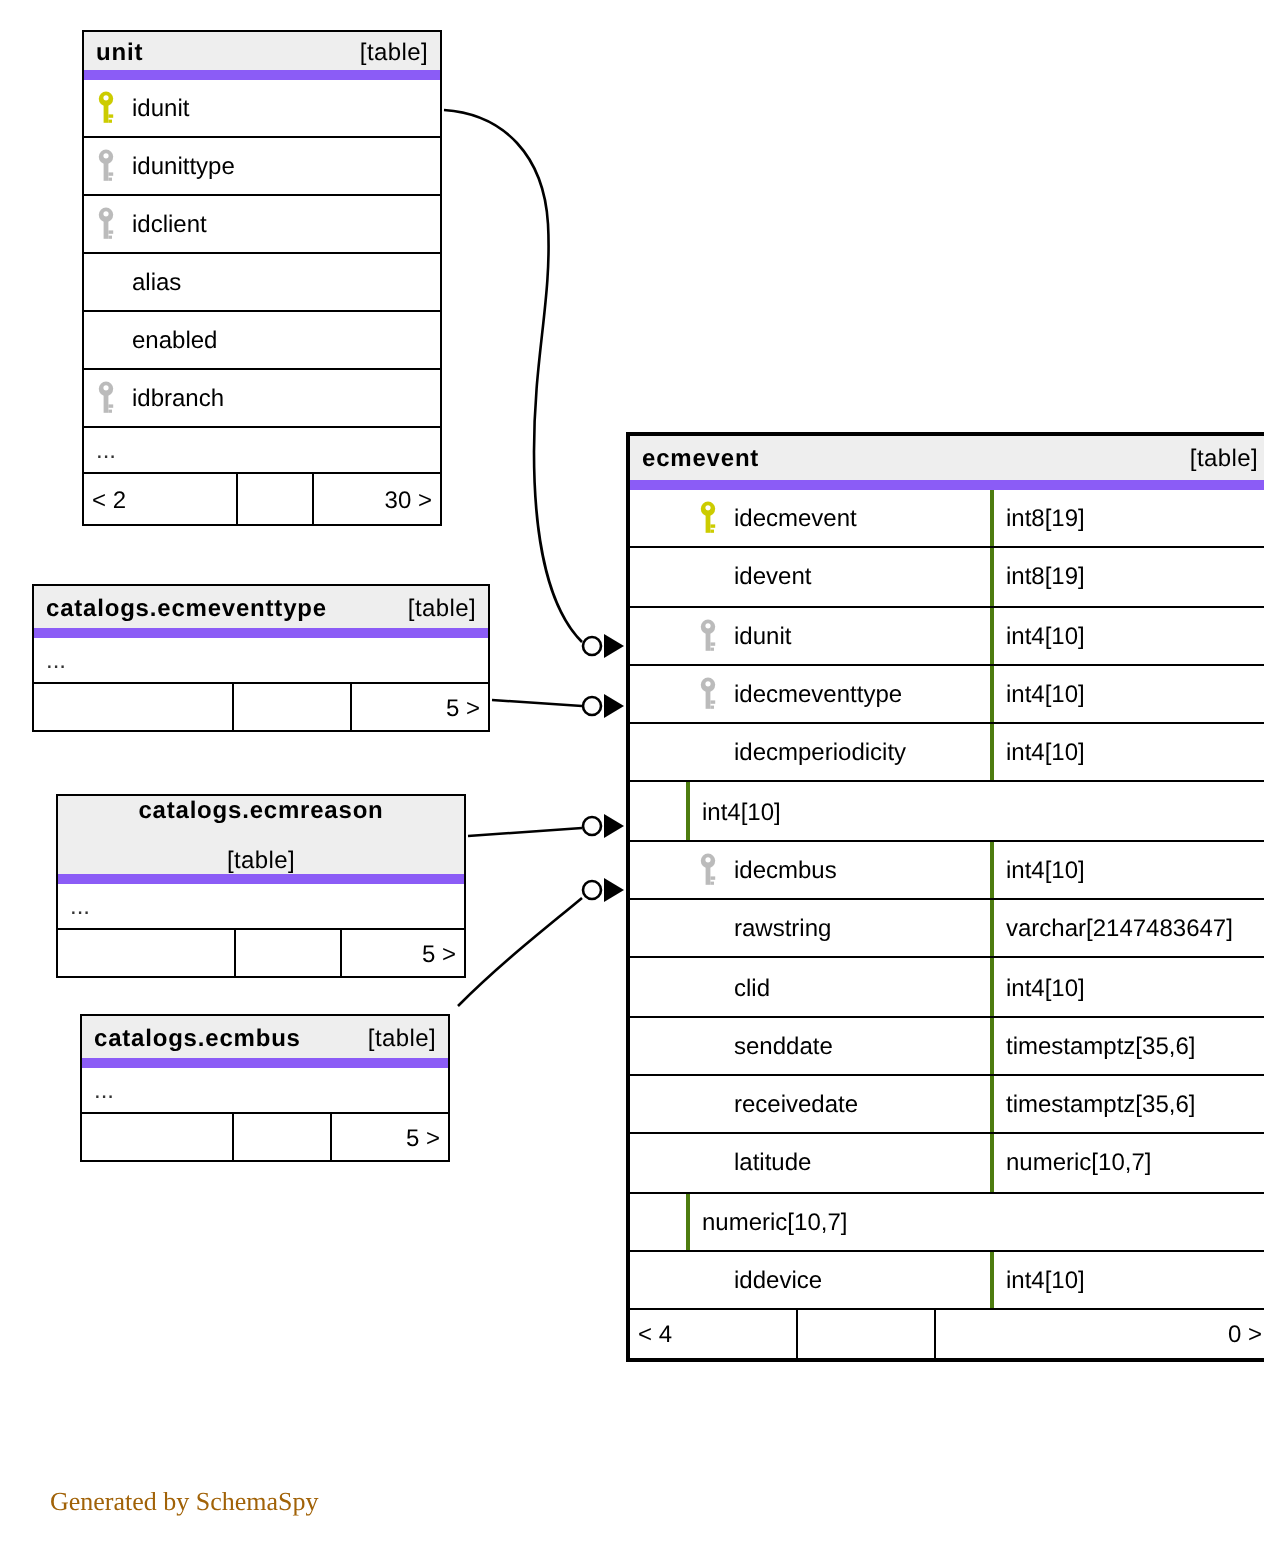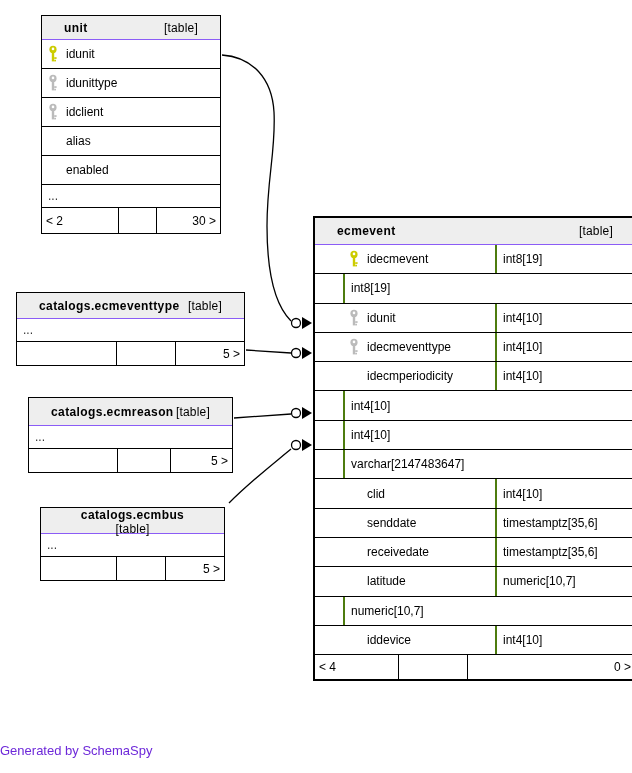--- a/index.html
+++ b/index.html
@@ -4,21 +4,21 @@
 <style>
   html,body{margin:0;padding:0;background:#fff;}
   #canvas{position:relative;width:632px;height:773px;background:#fff;
           font-family:"Liberation Sans",sans-serif;font-size:12px;color:#000;overflow:hidden;}
   #edges{position:absolute;left:0;top:0;width:632px;height:773px;pointer-events:none;}
 
   .tbl{position:absolute;background:#fff;border:1px solid #000;box-sizing:border-box;}
   .tbl.emph{border-width:2px;}
 
   .hdr{display:flex;justify-content:space-between;align-items:center;background:#eeeeee;
-       border-bottom:1px solid #8b5cf6;padding:0 22px;box-sizing:border-box;}
+       border-bottom:5px solid #8b5cf6;padding:0 6px;box-sizing:border-box;}
   .hdr .nm{font-weight:bold;letter-spacing:.4px;}
   .hdr .tag{letter-spacing:.2px;}
 
   .row{display:flex;align-items:stretch;border-bottom:1px solid #000;box-sizing:border-box;background:#fff;}
   .namecell{position:relative;display:flex;align-items:center;}
   .keycell{position:absolute;left:6px;top:50%;transform:translateY(-50%);width:11px;height:18px;}
   .keycell svg{display:block;}
   .cname{margin-left:24px;white-space:nowrap;}
   .ctype{border-left:2px solid #4d7c0f;flex:1;display:flex;align-items:center;padding-left:6px;white-space:nowrap;box-sizing:border-box;}
 
@@ -50,35 +50,35 @@
   
   #tbl-ecmeventtype{left:16px;top:292px;width:229px;}
   #tbl-ecmeventtype .hdr{height:26px;}
   #tbl-ecmeventtype .ell{height:23px;}
   #tbl-ecmeventtype .ftr{height:23px;}
   #tbl-ecmeventtype .fl{width:99px;}
   #tbl-ecmeventtype .fm{width:60px;}
 
   
   #tbl-ecmreason{left:28px;top:397px;width:205px;}
-  #tbl-ecmreason .hdr{height:28px;}
+  #tbl-ecmreason .hdr{height:44px;flex-direction:column;}
   #tbl-ecmreason .ell{height:23px;}
   #tbl-ecmreason .ftr{height:23px;}
   #tbl-ecmreason .fl{width:88px;}
   #tbl-ecmreason .fm{width:54px;}
 
   
   #tbl-ecmbus{left:40px;top:507px;width:185px;}
-  #tbl-ecmbus .hdr{height:26px;flex-direction:column;}
+  #tbl-ecmbus .hdr{height:26px;}
   #tbl-ecmbus .ell{height:23px;}
   #tbl-ecmbus .ftr{height:23px;}
   #tbl-ecmbus .fl{width:75px;}
   #tbl-ecmbus .fm{width:50px;}
 
-  #note{position:absolute;left:0;top:743px;font-size:13px;color:#6d28d9;}
+  #note{position:absolute;left:25px;top:743px;font-size:13px;color:#a16207;font-family:Liberation Serif, serif;}
 </style>
 </head>
 <body>
 
 <div id="canvas">
 
   <svg id="edges" viewBox="0 0 632 773" xmlns="http://www.w3.org/2000/svg">
       <g>
         <path d="M 222 55 C 252 57 272 78 274 112 C 276 150 267 178 267 226 C 267 272 275 305 291 321" fill="none" stroke="#000000" stroke-width="1.3"></path>
         <polygon points="312,323 302,317 302,329" fill="#000000"></polygon>
@@ -152,20 +152,34 @@
         <div class="row">
           <div class="namecell">
             <span class="cname">alias</span>
           </div>
         </div>
         <div class="row">
           <div class="namecell">
             <span class="cname">enabled</span>
           </div>
         </div>
+        <div class="row">
+          <div class="namecell">
+            <span class="keycell">
+              <svg width="11" height="18" viewBox="0 0 11 18" xmlns="http://www.w3.org/2000/svg">
+                <circle cx="5" cy="4.4" r="3.6" fill="#bbbbbb"></circle>
+                <circle cx="5" cy="3.9" r="1.3" fill="#ffffff"></circle>
+                <rect x="3.8" y="7" width="2.4" height="9.4" fill="#bbbbbb"></rect>
+                <rect x="6.2" y="12.2" width="2.4" height="1.7" fill="#bbbbbb"></rect>
+                <rect x="6.2" y="14.8" width="1.8" height="1.6" fill="#bbbbbb"></rect>
+              </svg>
+            </span>
+            <span class="cname">idbranch</span>
+          </div>
+        </div>
       </div>
     <div class="ell">...</div>
     <div class="ftr">
       <div class="fc fl">&lt; 2</div>
       <div class="fc fm"></div>
       <div class="fc fr">30 &gt;</div>
     </div>
   </div>
 
   <div class="tbl emph" id="tbl-ecmevent">
@@ -183,20 +197,23 @@
                 <rect x="3.8" y="7" width="2.4" height="9.4" fill="#cccc00"></rect>
                 <rect x="6.2" y="12.2" width="2.4" height="1.7" fill="#cccc00"></rect>
                 <rect x="6.2" y="14.8" width="1.8" height="1.6" fill="#cccc00"></rect>
               </svg>
             </span>
             <span class="cname">idecmevent</span>
           </div>
           <div class="ctype">int8[19]</div>
         </div>
         <div class="row">
+          <div class="namecell">
+            <span class="cname">idevent</span>
+          </div>
           <div class="ctype">int8[19]</div>
         </div>
         <div class="row">
           <div class="namecell">
             <span class="keycell">
               <svg width="11" height="18" viewBox="0 0 11 18" xmlns="http://www.w3.org/2000/svg">
                 <circle cx="5" cy="4.4" r="3.6" fill="#bbbbbb"></circle>
                 <circle cx="5" cy="3.9" r="1.3" fill="#ffffff"></circle>
                 <rect x="3.8" y="7" width="2.4" height="9.4" fill="#bbbbbb"></rect>
                 <rect x="6.2" y="12.2" width="2.4" height="1.7" fill="#bbbbbb"></rect>
@@ -225,23 +242,38 @@
         <div class="row">
           <div class="namecell">
             <span class="cname">idecmperiodicity</span>
           </div>
           <div class="ctype">int4[10]</div>
         </div>
         <div class="row">
           <div class="ctype">int4[10]</div>
         </div>
         <div class="row">
-          <div class="ctype">int4[10]</div>
-        </div>
-        <div class="row">
+          <div class="namecell">
+            <span class="keycell">
+              <svg width="11" height="18" viewBox="0 0 11 18" xmlns="http://www.w3.org/2000/svg">
+                <circle cx="5" cy="4.4" r="3.6" fill="#bbbbbb"></circle>
+                <circle cx="5" cy="3.9" r="1.3" fill="#ffffff"></circle>
+                <rect x="3.8" y="7" width="2.4" height="9.4" fill="#bbbbbb"></rect>
+                <rect x="6.2" y="12.2" width="2.4" height="1.7" fill="#bbbbbb"></rect>
+                <rect x="6.2" y="14.8" width="1.8" height="1.6" fill="#bbbbbb"></rect>
+              </svg>
+            </span>
+            <span class="cname">idecmbus</span>
+          </div>
+          <div class="ctype">int4[10]</div>
+        </div>
+        <div class="row">
+          <div class="namecell">
+            <span class="cname">rawstring</span>
+          </div>
           <div class="ctype">varchar[2147483647]</div>
         </div>
         <div class="row">
           <div class="namecell">
             <span class="cname">clid</span>
           </div>
           <div class="ctype">int4[10]</div>
         </div>
         <div class="row">
           <div class="namecell">

